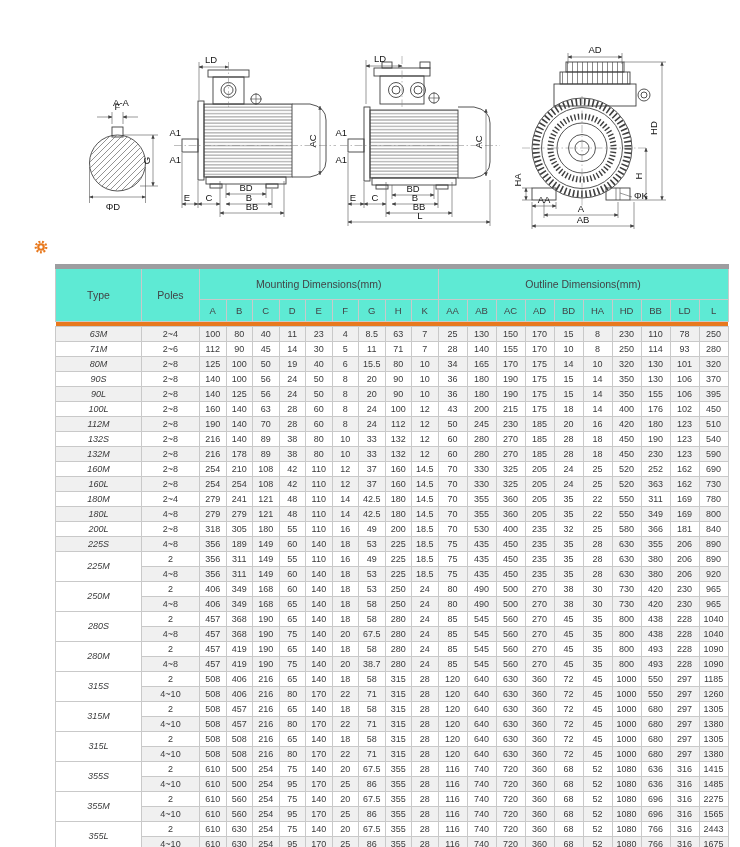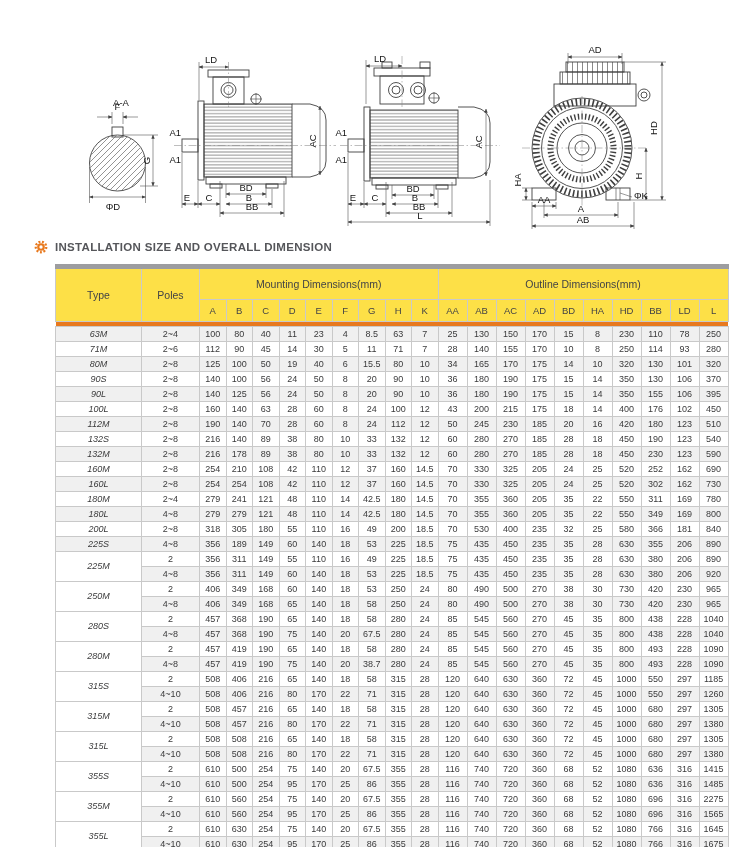--- a/index.html
+++ b/index.html
@@ -6,21 +6,21 @@
   body{width:740px;height:847px;overflow:hidden;font-family:"Liberation Sans",sans-serif;-webkit-font-smoothing:antialiased;}
   .drawings{display:block;}
   .drw text{font-family:"Liberation Sans",sans-serif;font-size:9.5px;fill:#141414;}
   .section-header{display:flex;align-items:center;gap:7px;margin:6px 0 8px 34px;height:18px;}
   .section-header h2{font-size:11.5px;font-weight:bold;color:#55565a;letter-spacing:.3px;margin:0;}
   .gear{width:14px;height:14px;display:inline-block;}
   table.dim{border-collapse:collapse;table-layout:fixed;width:673px;margin-left:55px;
             border-top:5px solid #9d9da0;border-bottom:4px solid #9d9da0;background:#fff;}
   table.dim th, table.dim td{border:1px solid #c9c9c9;text-align:center;vertical-align:middle;
             color:#3a3a3b;padding:0;white-space:nowrap;overflow:hidden;}
-  table.dim thead th{font-weight:normal;color:#424346;background:#fde047;}
+  table.dim thead th{font-weight:normal;color:#424346;background:#5eead4;}
   tr.h1 th{height:30px;font-size:10.5px;}
   tr.h2 th{height:21px;font-size:9.5px;}
   tr.divider td{border:0;height:4px;background:#e8791e;padding:0;line-height:0;}
   tbody td{height:14px;font-size:9px;line-height:1;}
   tbody tr.shaded td{background:#f0f0f0;}
   td.type-cell{font-size:9px;font-style:italic;}
   col.c-type{width:86px;} col.c-poles{width:58px;} col.c-m{width:26.5px;} col.c-o{width:29px;}
 </style>
 </head>
 <body>
@@ -230,21 +230,20 @@
     <text x="583" y="223" text-anchor="middle">AB</text>
   </g>
 </svg>
 
 <div class="section-header">
   <svg class="gear" viewBox="0 0 16 16">
     <circle cx="8" cy="8" r="6" fill="none" stroke="#e8791e" stroke-width="2.6" stroke-dasharray="2.2 1.9"></circle>
     <circle cx="8" cy="8" r="4.4" fill="#e8791e"></circle>
     <circle cx="8" cy="8" r="1.9" fill="#ffffff"></circle>
   </svg>
-  <h2>INSTALLATION SIZE AND OVERALL DIMENSION</h2>
 </div>
 
 <table class="dim">
   <colgroup>
     <col class="c-type">
       <col class="c-poles">
     <col class="c-m">
       <col class="c-m">
       <col class="c-m">
       <col class="c-m">
@@ -539,21 +538,21 @@
         <td>37</td>
         <td>160</td>
         <td>14.5</td>
         <td>70</td>
         <td>330</td>
         <td>325</td>
         <td>205</td>
         <td>24</td>
         <td>25</td>
         <td>520</td>
-        <td>302</td>
+        <td>363</td>
         <td>162</td>
         <td>730</td>
       </tr>
       <tr>
         <td rowspan="1" class="type-cell">180M</td>
         <td>2~4</td>
         <td>279</td>
         <td>241</td>
         <td>121</td>
         <td>48</td>
@@ -1061,21 +1060,21 @@
         <td>28</td>
         <td>116</td>
         <td>740</td>
         <td>720</td>
         <td>360</td>
         <td>68</td>
         <td>52</td>
         <td>1080</td>
         <td>766</td>
         <td>316</td>
-        <td>1645</td>
+        <td>2443</td>
       </tr>
       <tr class="shaded">
         <td>4~10</td>
         <td>610</td>
         <td>630</td>
         <td>254</td>
         <td>95</td>
         <td>170</td>
         <td>25</td>
         <td>86</td>

